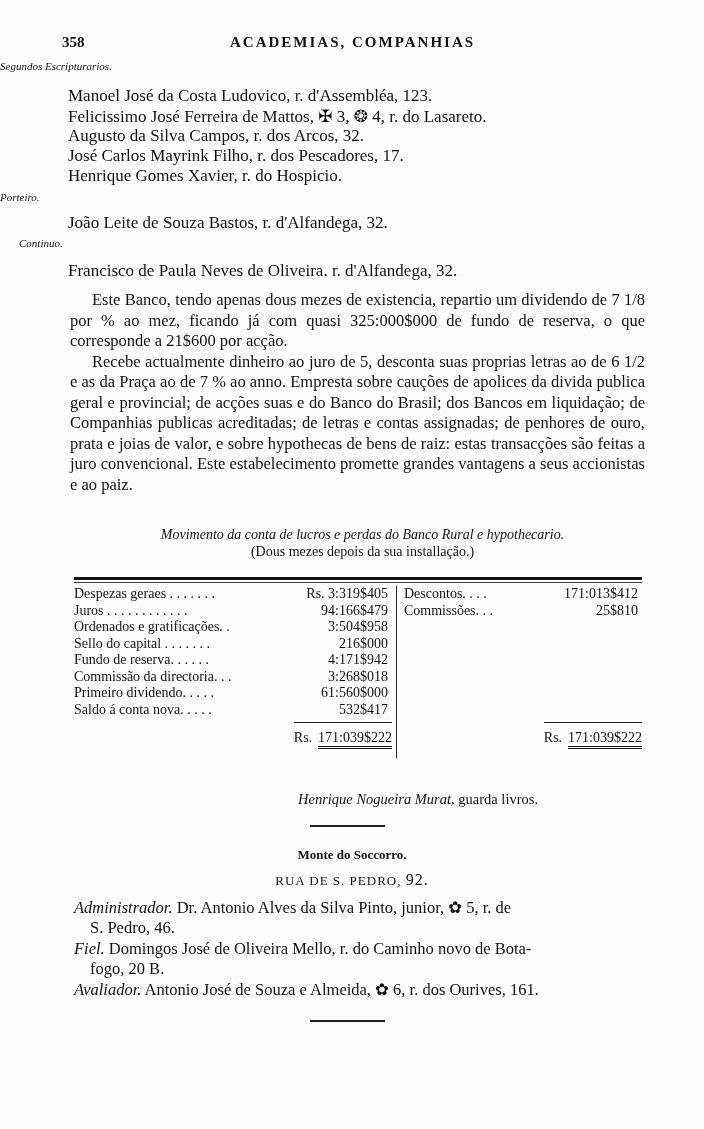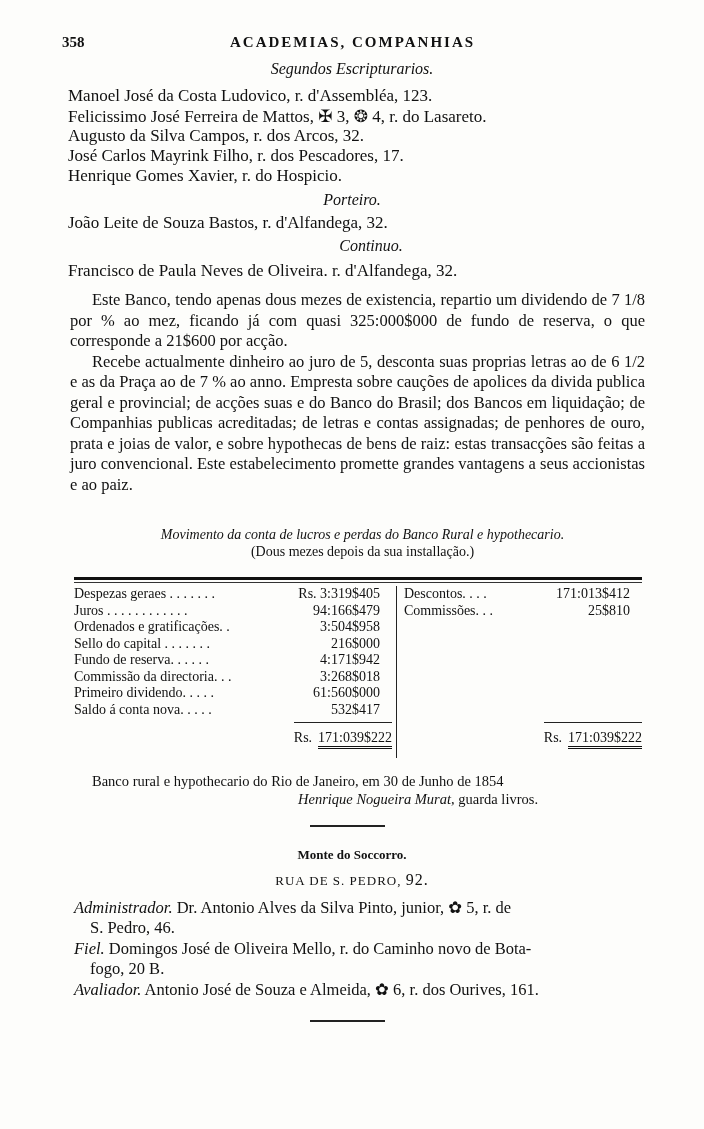--- a/index.html
+++ b/index.html
@@ -7,33 +7,33 @@
     width: 704px; height: 1129px; background: #fdfdfb; color: #111;
     font-family: "Liberation Serif", "DejaVu Serif", serif;
     position: relative; overflow: hidden;
   }
   .page { position: absolute; left: 0; top: 0; width: 704px; height: 898px; }
   .header { position: absolute; top: 34px; left: 62px; width: 600px; height: 22px; }
   .pagenum { position: absolute; left: 0; top: 0; font-weight: bold; font-size: 15px; }
   .running { position: absolute; left: 168px; top: 0; font-weight: bold; font-size: 15px; letter-spacing: 2px; font-variant: small-caps; }
   .italic { font-style: italic; }
   .line { position: absolute; left: 68px; font-size: 17px; white-space: nowrap; }
-  .sechead { position: absolute; left: 0; width: 704px; text-align: center; font-style: italic; font-size: 16px; }
+  .sechead { position: absolute; left: 0; width: 704px; font-style: italic; font-size: 11px; }
   .para { position: absolute; left: 70px; width: 575px; font-size: 16.5px; line-height: 20.5px; text-align: justify; }
   .para p { margin: 0; text-indent: 22px; }
   .caption { position: absolute; left: 70px; width: 585px; text-align: center; font-size: 14px; line-height: 17px; }
   .table { position: absolute; left: 74px; top: 577px; width: 568px; font-size: 14px; }
   .topline { position: absolute; left: 0; top: 0; width: 568px; border-top: 3px solid #111; }
   .topline2 { position: absolute; left: 0; top: 5px; width: 568px; border-top: 1px solid #333; }
   .lcol { position: absolute; left: 0; top: 9px; width: 318px; }
   .rcol { position: absolute; left: 330px; top: 9px; width: 238px; text-align: right; }
   .vsep { position: absolute; left: 322px; top: 9px; height: 172px; border-left: 1px solid #222; }
   .row { height: 16.5px; line-height: 16.5px; position: relative; white-space: nowrap; }
   .row .lbl { position: absolute; left: 0; }
-  .row .val { position: absolute; right: 12px; }
+  .row .val { position: absolute; right: 4px; }
   .totals { position: absolute; top: 145px; width: 568px; height: 40px; }
   .tot { position: absolute; font-size: 14px; }
   .tot .rs { margin-right: 6px; }
   .tot .amt { display: inline-block; border-bottom: 3px double #111; }
   .rule-above { position: absolute; border-top: 1px solid #222; }
   .sign { position: absolute; font-size: 14.5px; white-space: nowrap; }
   .hr { position: absolute; border-top: 2px solid #222; }
   .monte { position: absolute; left: 0; width: 704px; text-align: center; font-weight: bold; font-size: 13px; }
   .rua { position: absolute; left: 0; width: 704px; text-align: center; font-size: 13px; letter-spacing: 1px; }
   .rua .num { font-size: 16px; }
@@ -128,21 +128,20 @@
       <div class="rule-above" style="left:470px; top:0; width:98px;"></div>
       <div class="tot" style="right:250px; top:8px;">
         <span class="rs">Rs.</span><span class="amt">171:039$222</span>
       </div>
       <div class="tot" style="right:0; top:8px;">
         <span class="rs">Rs.</span><span class="amt">171:039$222</span>
       </div>
     </div>
   </div>
 
-  <div class="sign" style="left:92px; top:773px;">Banco rural e hypothecario do Rio de Janeiro, em 30 de Junho de 1854</div>
   <div class="sign" style="left:298px; top:791px;">
     <span class="italic">Henrique Nogueira Murat</span><span>, guarda livros.</span>
   </div>
 
   <div class="hr" style="left:310px; top:825px; width:75px;"></div>
 
   <div class="monte" style="top:847px;">Monte do Soccorro.</div>
   <div class="rua" style="top:871px;">
     <span>RUA DE S. PEDRO,</span>
     <span class="num">92.</span>

